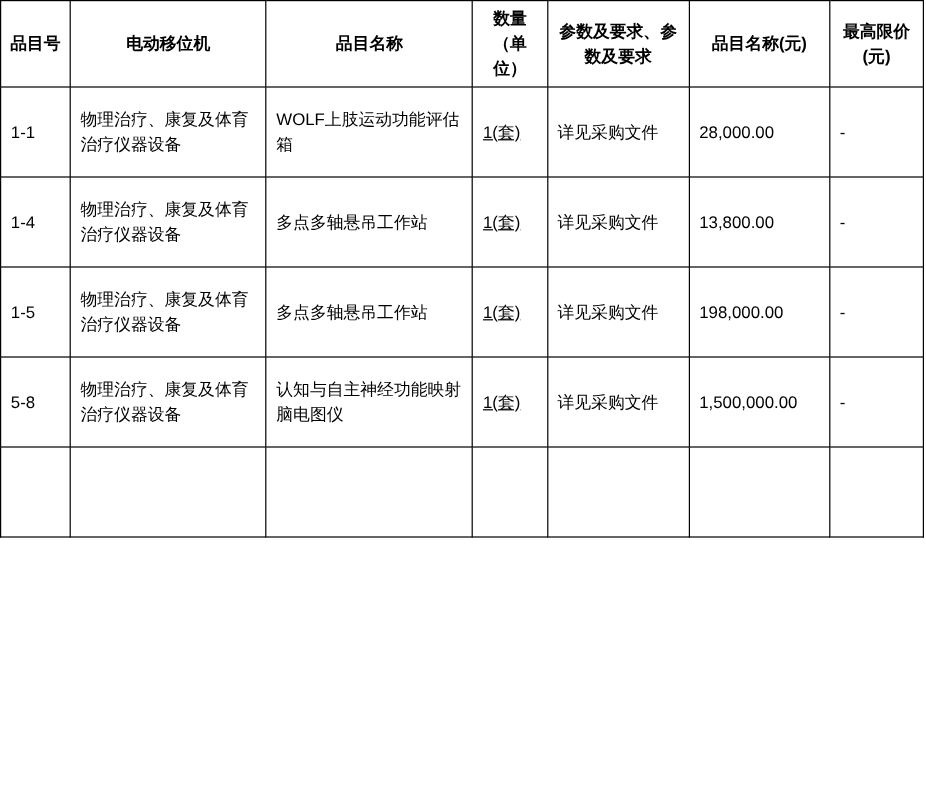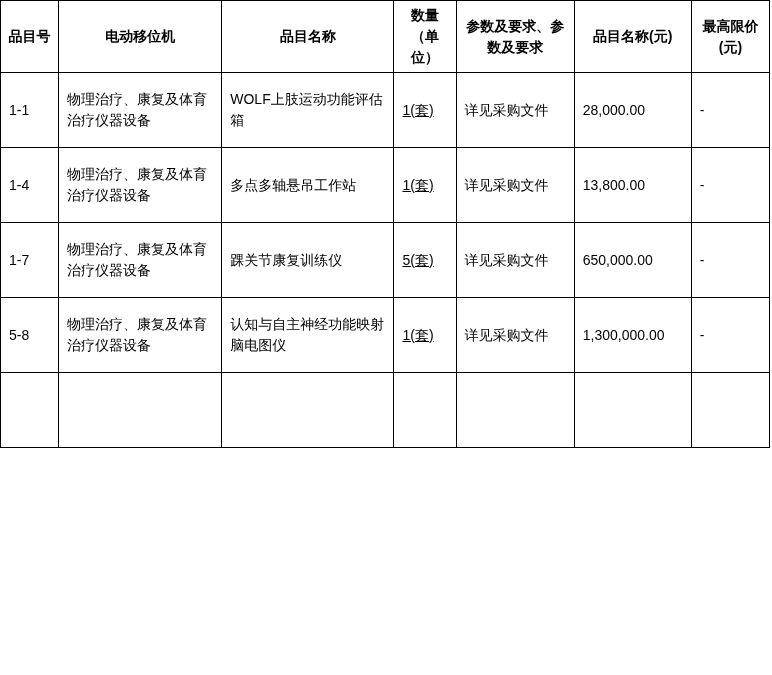--- a/index.html
+++ b/index.html
@@ -97,35 +97,35 @@
       <tr>
         <td class="col-id">1-4</td>
         <td>物理治疗、康复及体育治疗仪器设备</td>
         <td class="col-spec">多点多轴悬吊工作站</td>
         <td class="col-qty">1(套)</td>
         <td class="col-spec">详见采购文件</td>
         <td class="col-budget">13,800.00</td>
         <td class="col-max">-</td>
       </tr>
       <tr>
-        <td class="col-id">1-7</td>
+        <td class="col-id">1-5</td>
         <td>物理治疗、康复及体育治疗仪器设备</td>
-        <td class="col-spec">踝关节康复训练仪</td>
-        <td class="col-qty">5(套)</td>
+        <td class="col-spec">多点多轴悬吊工作站</td>
+        <td class="col-qty">1(套)</td>
         <td class="col-spec">详见采购文件</td>
-        <td class="col-budget">650,000.00</td>
+        <td class="col-budget">198,000.00</td>
         <td class="col-max">-</td>
       </tr>
       <tr>
         <td class="col-id">5-8</td>
         <td>物理治疗、康复及体育治疗仪器设备</td>
         <td class="col-spec">认知与自主神经功能映射脑电图仪</td>
         <td class="col-qty">1(套)</td>
         <td class="col-spec">详见采购文件</td>
-        <td class="col-budget">1,300,000.00</td>
+        <td class="col-budget">1,500,000.00</td>
         <td class="col-max">-</td>
       </tr>
       <tr>
         <td class="col-id"></td>
         <td></td>
         <td class="col-spec"></td>
         <td class="col-qty"></td>
         <td class="col-spec"></td>
         <td class="col-budget"></td>
         <td class="col-max"></td>

